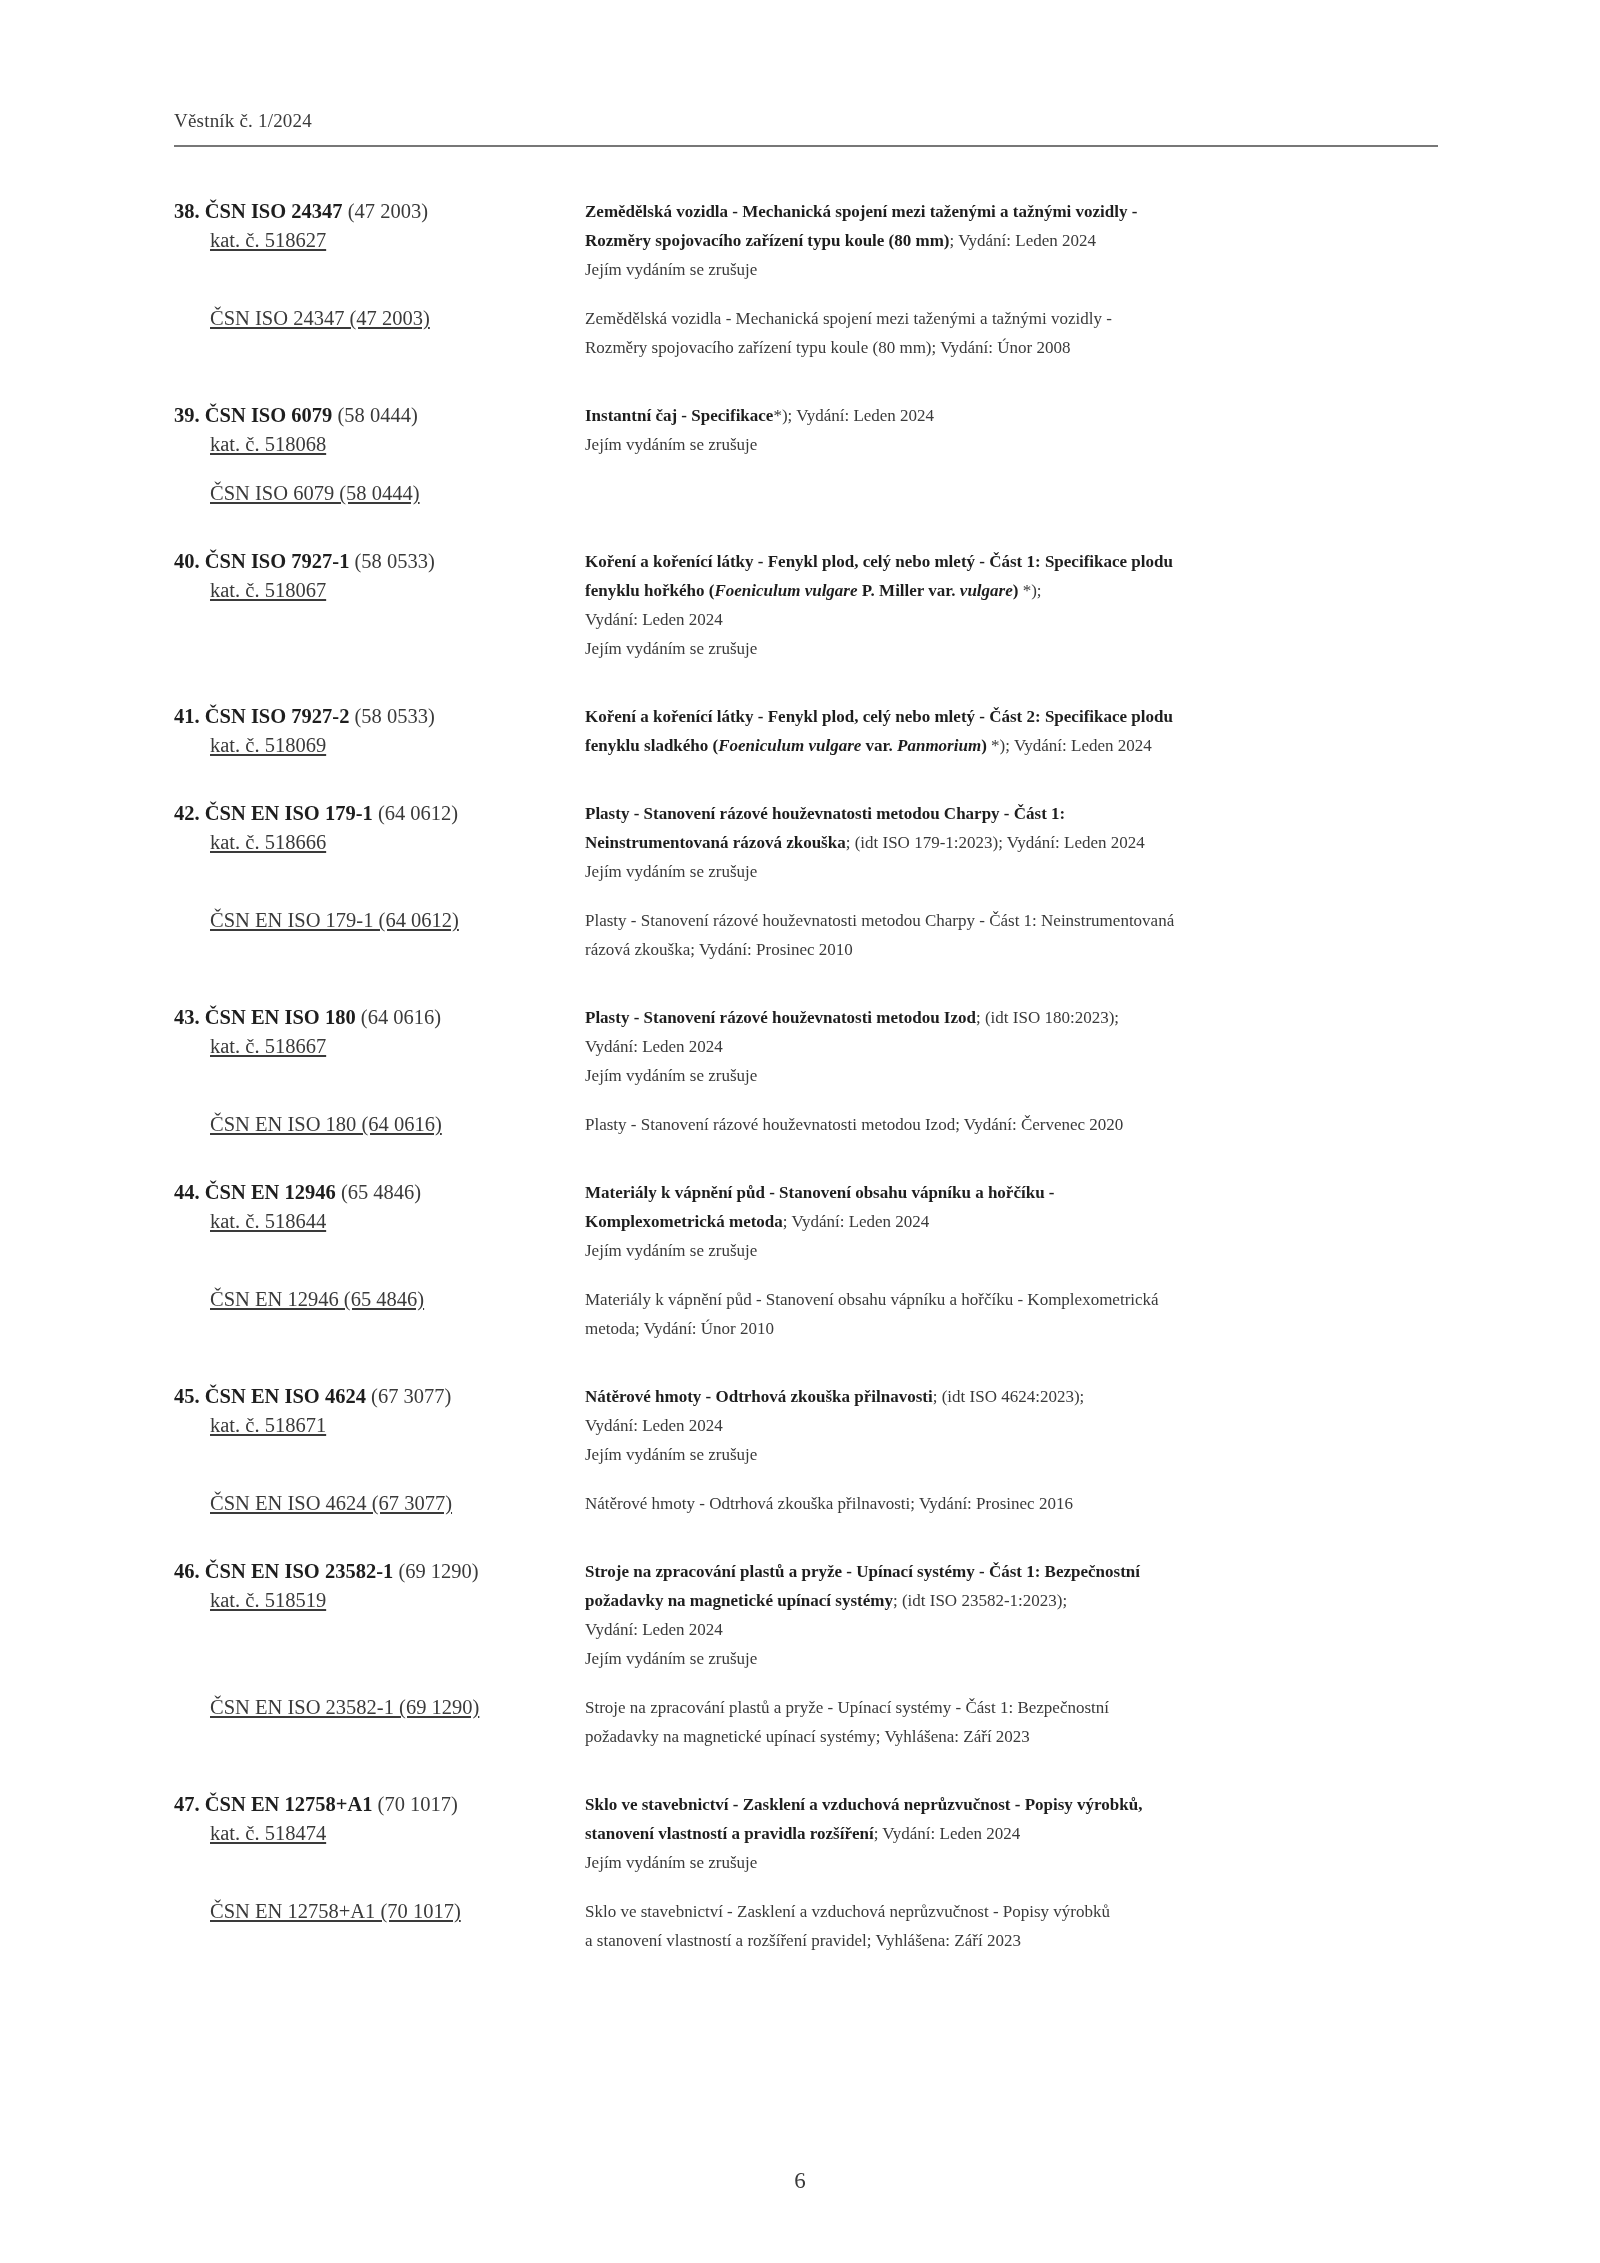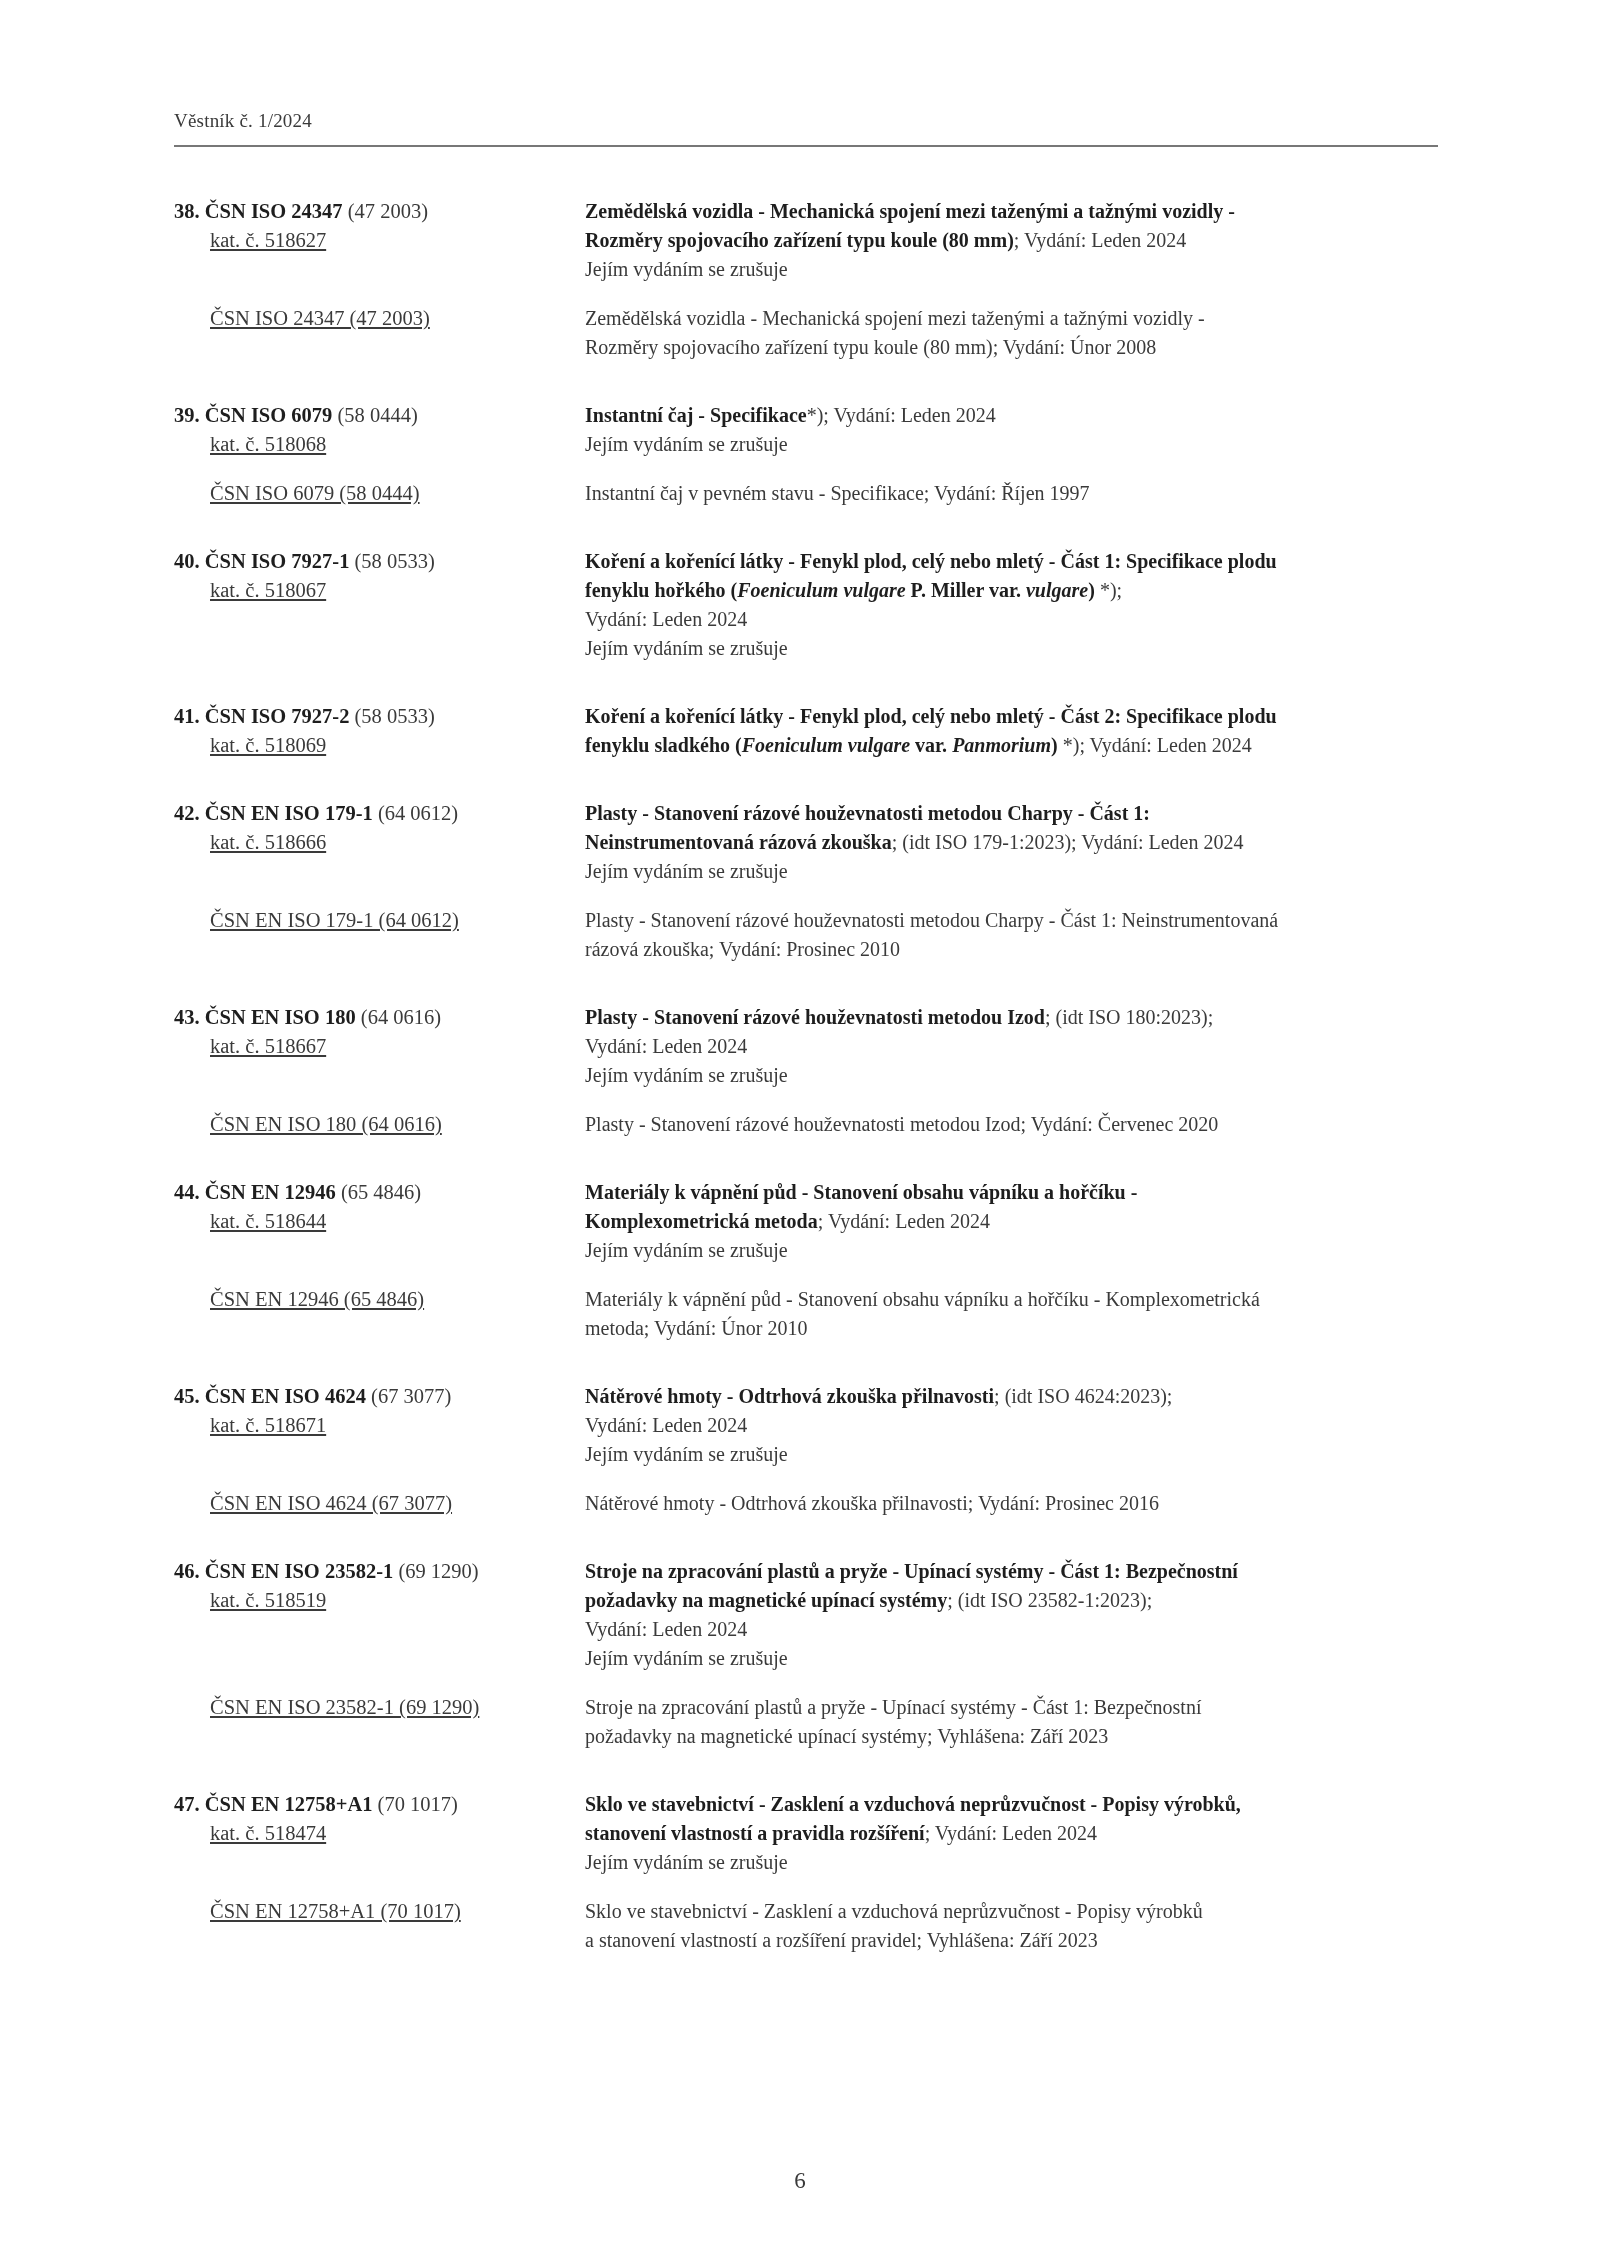--- a/index.html
+++ b/index.html
@@ -14,21 +14,21 @@
   }
   .header-rule {
     position: absolute; left: 174px; top: 145px; width: 1264px; height: 0;
     border-top: 2px solid #777;
   }
   .entries { position: absolute; left: 174px; top: 197px; width: 1270px; }
   .entry { margin-bottom: 39px; }
   .row { display: flex; align-items: flex-start; }
   .row + .row { margin-top: 20px; }
   .left { width: 411px; flex: 0 0 411px; font-size: 20.5px; line-height: 29px; }
-  .right { flex: 1 1 auto; font-size: 20px; line-height: 29px; }
+  .right { flex: 1 1 auto; font-size: 17px; line-height: 29px; }
   .num { font-weight: bold; color: #1e1e1e; }
   .code { font-weight: bold; color: #1e1e1e; }
   .sub { padding-left: 36px; color: #3a3a3a; text-decoration: underline; }
   .title-b { font-weight: bold; color: #1e1e1e; }
   .plain { color: #3a3a3a; }
   .line { display: block; }
   .page-num {
     position: absolute; left: 0; width: 1600px; top: 2168px; text-align: center;
     font-size: 23px; color: #3a3a3a;
   }
@@ -70,23 +70,20 @@
         </div>
         <div class="right">
           <span class="line"><span class="title-b">Instantní čaj - Specifikace</span><span class="plain">*); Vydání: Leden 2024</span></span>
           <span class="line"><span class="plain">Jejím vydáním se zrušuje</span></span>
         </div>
       </div>
       <div class="row">
         <div class="left">
           <span class="line sub">ČSN ISO 6079 (58 0444)</span>
         </div>
-        <div class="right">
-          <span class="line plain">Instantní čaj v pevném stavu - Specifikace; Vydání: Říjen 1997</span>
-        </div>
       </div>
     </div>
     <div class="entry">
       <div class="row">
         <div class="left">
           <span class="line"><span class="num">40.</span> <span class="code">ČSN ISO 7927-1</span> <span class="plain">(58 0533)</span></span>
           <span class="line sub">kat. č. 518067</span>
         </div>
         <div class="right">
           <span class="line"><span class="title-b">Koření a kořenící látky - Fenykl plod, celý nebo mletý - Část 1: Specifikace plodu</span></span>

